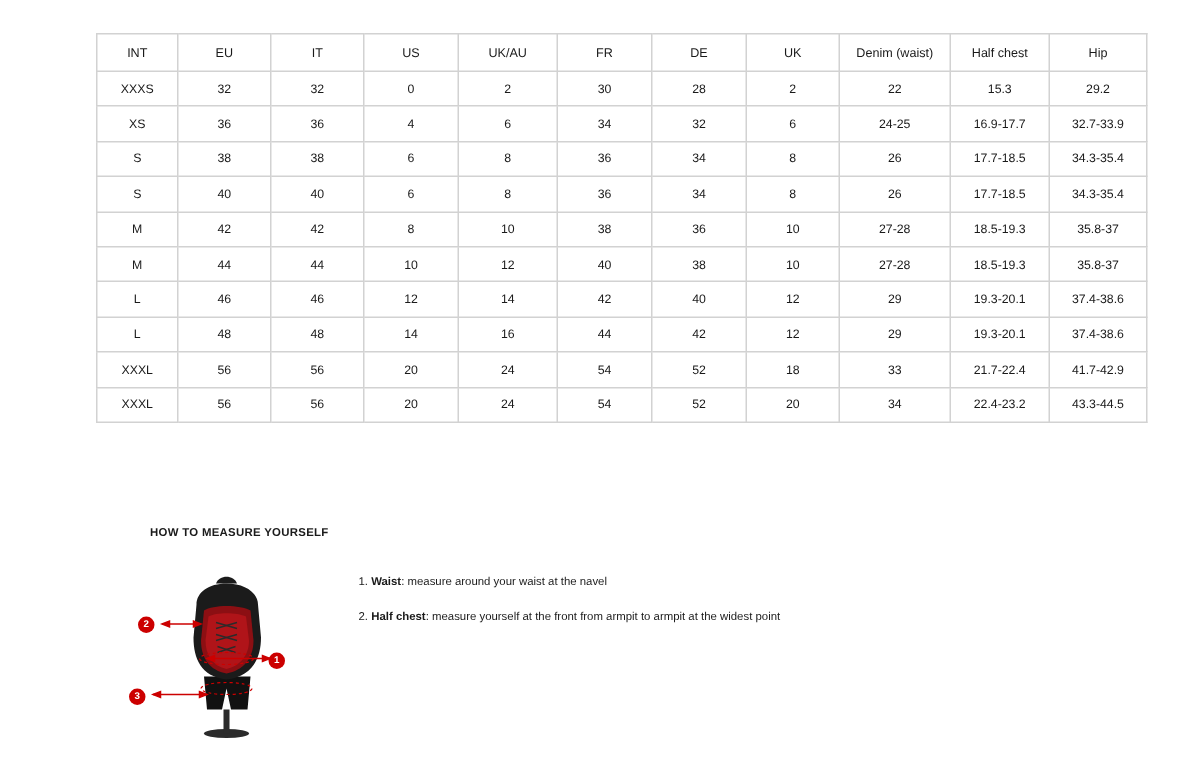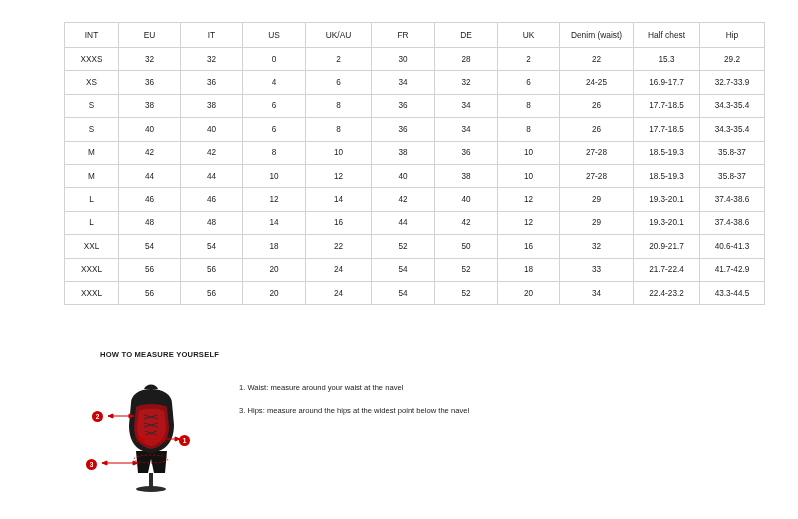--- a/index.html
+++ b/index.html
@@ -93,21 +93,21 @@
   .notes {
     margin-left: 30px;
     padding-top: 10px;
   }
   .note {
     font-size: 7.6px;
     color: #1a1a1a;
     margin-bottom: 14px;
     line-height: 1.2;
   }
-  .note b { font-weight: normal; }
+  .note b { font-weight: bold; }
 
   
   .figure-svg { position: absolute; left: 0; top: 0; }
   .badge {
     position: absolute;
     width: 11px;
     height: 11px;
     border-radius: 50%;
     background: #cc0000;
     color: #ffffff;
@@ -254,33 +254,20 @@
           <td>14</td>
           <td>16</td>
           <td>44</td>
           <td>42</td>
           <td>12</td>
           <td>29</td>
           <td>19.3-20.1</td>
           <td>37.4-38.6</td>
         </tr>
         <tr>
-          <td>XXL</td>
-          <td>54</td>
-          <td>54</td>
-          <td>18</td>
-          <td>22</td>
-          <td>52</td>
-          <td>50</td>
-          <td>16</td>
-          <td>32</td>
-          <td>20.9-21.7</td>
-          <td>40.6-41.3</td>
-        </tr>
-        <tr>
           <td>XXXL</td>
           <td>56</td>
           <td>56</td>
           <td>20</td>
           <td>24</td>
           <td>54</td>
           <td>52</td>
           <td>18</td>
           <td>33</td>
           <td>21.7-22.4</td>
@@ -355,21 +342,21 @@
         <div class="badge badge-2">2</div>
         <div class="badge badge-3">3</div>
       </div>
 
       <div class="notes">
         <div class="note">
           <span>1.</span>
           <b>Waist</b><span>: measure around your waist at the navel</span>
         </div>
         <div class="note">
-          <span>3.</span>
-          <b>Hips</b><span>: measure around the hips at the widest point below the navel</span>
+          <span>2.</span>
+          <b>Half chest</b><span>: measure yourself at the front from armpit to armpit at the widest point</span>
         </div>
       </div>
 
     </div>
   </div>
 
 </div>
 
 </body></html>

